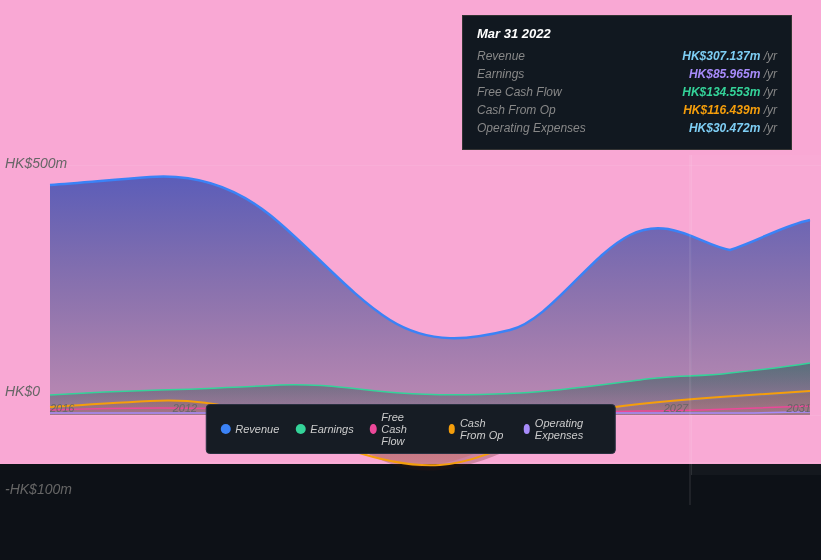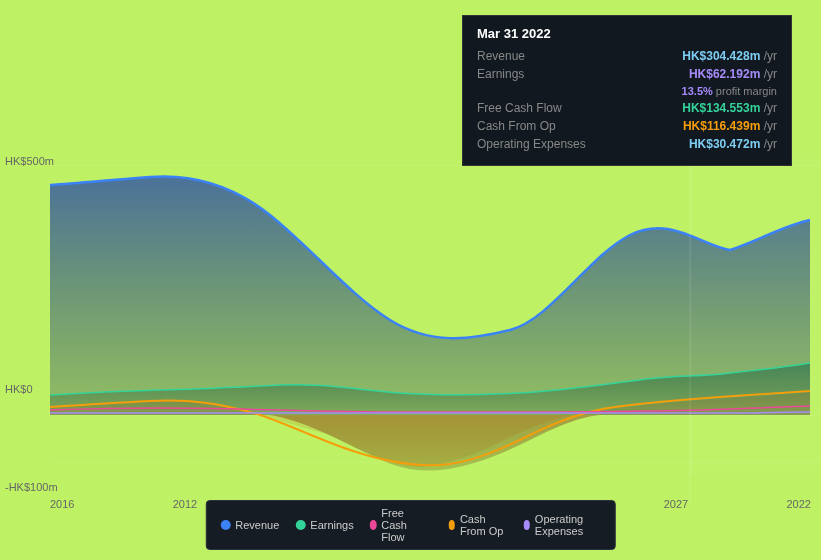--- a/index.html
+++ b/index.html
@@ -7,22 +7,23 @@
       background: #0d1117;
       width: 821px;
       height: 560px;
       overflow: hidden;
       font-family: Arial, sans-serif;
       color: #ccc;
     }
     .chart-container {
       position: relative;
       width: 821px;
-      height: 560px;
-      background: #bef264;
+      height: 464px;
+      background: #f9a8d4;
+      font-style: italic;
     }
     
     .tooltip {
       position: absolute;
       top: 15px;
       left: 462px;
       background: #111820;
       border: 1px solid #333;
       padding: 10px 14px;
       width: 330px;
@@ -67,21 +68,21 @@
     }
     .tooltip-margin span {
       color: #a78bfa;
       font-weight: bold;
     }
     
     .y-label {
       position: absolute;
       left: 5px;
       color: #666;
-      font-size: 11px;
+      font-size: 14px;
     }
     .y-label-500 { top: 155px; }
     .y-label-0 { top: 383px; }
     .y-label-neg100 { top: 481px; }
     .x-label {
       color: #666;
       font-size: 11px;
     }
     
     .grid-line {
@@ -141,35 +142,29 @@
 
 <div class="chart-container">
 
   <div class="highlight-region"></div>
 
   <div class="tooltip">
     <div class="tooltip-title">Mar 31 2022</div>
     <div class="tooltip-row">
       <span class="tooltip-label">Revenue</span>
       <span>
-        <span class="tooltip-value">HK$304.428m</span>
+        <span class="tooltip-value">HK$307.137m</span>
         <span style="color:#888;font-size:12px;"> /yr</span>
       </span>
     </div>
     <div class="tooltip-row">
       <span class="tooltip-label">Earnings</span>
       <span>
-        <span class="tooltip-value earnings">HK$62.192m</span>
-        <span style="color:#888;font-size:12px;"> /yr</span>
-      </span>
-    </div>
-    <div class="tooltip-row">
-      <span class="tooltip-label"></span>
-      <span class="tooltip-margin">
-        <span style="color:#a78bfa;font-weight:bold;">13.5%</span> profit margin
+        <span class="tooltip-value earnings">HK$85.965m</span>
+        <span style="color:#888;font-size:12px;"> /yr</span>
       </span>
     </div>
     <div class="tooltip-row">
       <span class="tooltip-label">Free Cash Flow</span>
       <span>
         <span class="tooltip-value fcf">HK$134.553m</span>
         <span style="color:#888;font-size:12px;"> /yr</span>
       </span>
     </div>
     <div class="tooltip-row">
@@ -232,21 +227,21 @@
     <line x1="690" y1="0" x2="690" y2="350" stroke="rgba(255,255,255,0.15)" stroke-width="1"></line>
   </svg>
 
   <div style="position:absolute; bottom:50px; left:50px; right:10px; display:flex; justify-content:space-between;">
     <span class="x-label">2016</span>
     <span class="x-label">2012</span>
     <span class="x-label">2018</span>
     <span class="x-label">2019</span>
     <span class="x-label">2020</span>
     <span class="x-label">2027</span>
-    <span class="x-label">2022</span>
+    <span class="x-label">2031</span>
   </div>
 
   <div class="legend">
     <div class="legend-item">
       <div class="legend-dot" style="background:#3b82f6;"></div>
       <span>Revenue</span>
     </div>
     <div class="legend-item">
       <div class="legend-dot" style="background:#34d399;"></div>
       <span>Earnings</span>

